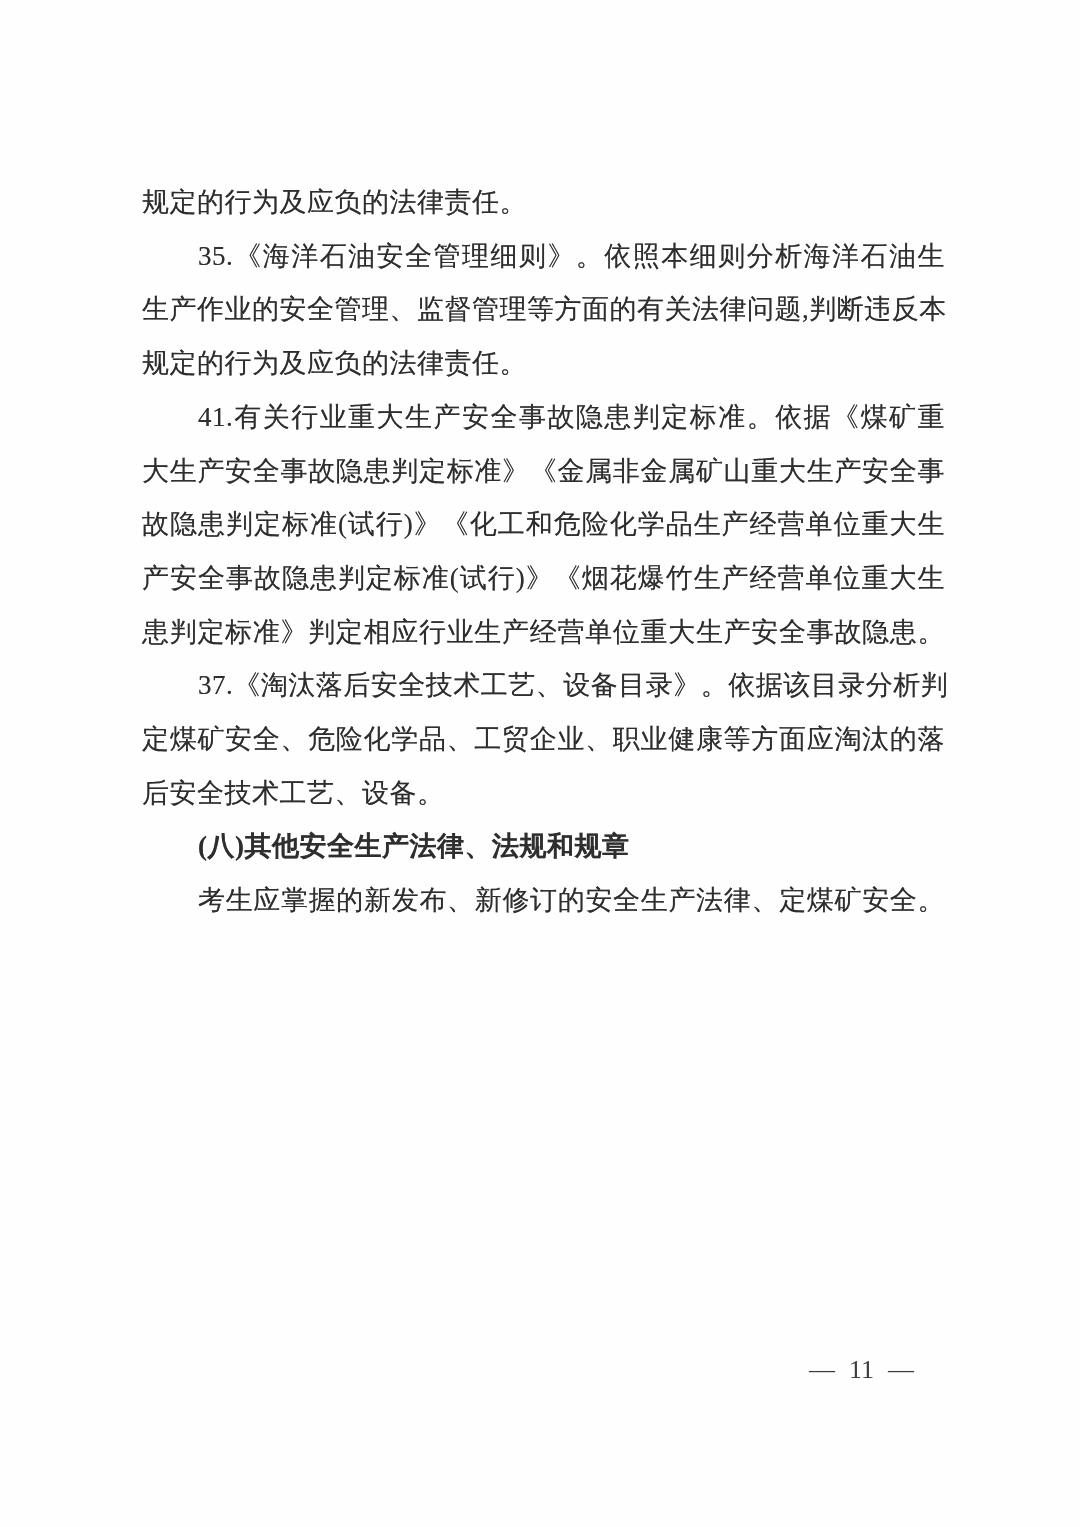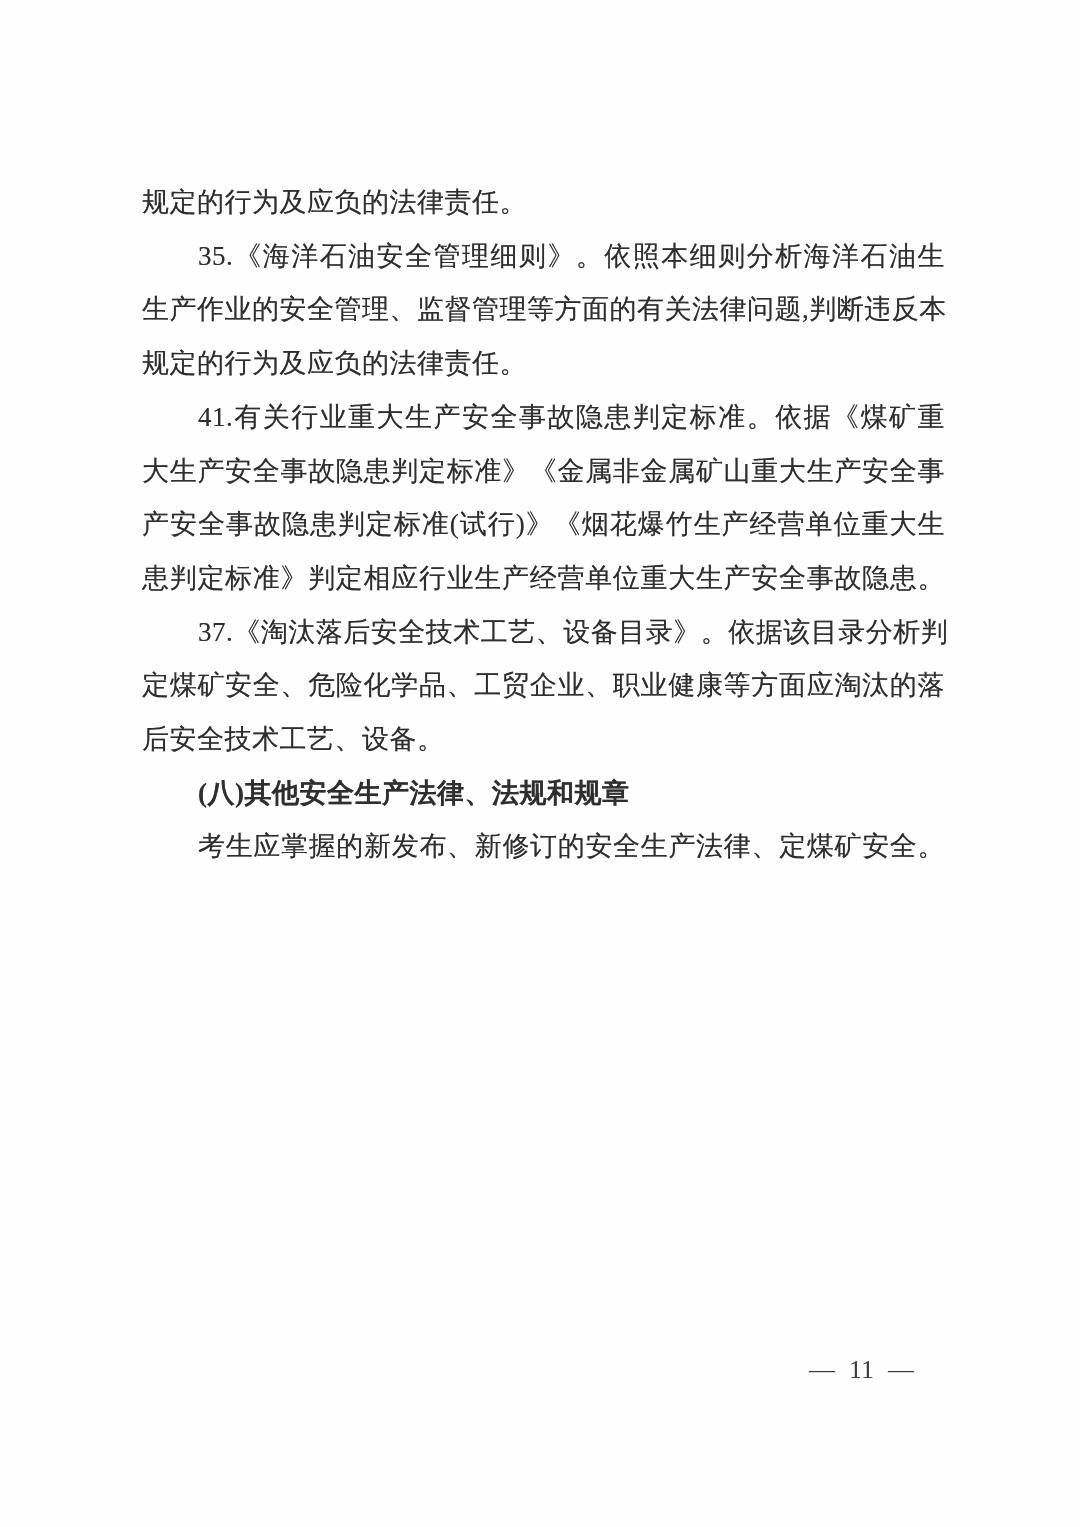--- a/index.html
+++ b/index.html
@@ -58,20 +58,21 @@
 
 <div class="page">
 
   <div class="content">
     <div class="line end">规定的行为及应负的法律责任。</div>
     <div class="line indent">35.《海洋石油安全管理细则》。依照本细则分析海洋石油生</div>
     <div class="line">生产作业的安全管理、监督管理等方面的有关法律问题,判断违反本</div>
     <div class="line end">规定的行为及应负的法律责任。</div>
     <div class="line indent">41.有关行业重大生产安全事故隐患判定标准。依据《煤矿重</div>
     <div class="line">大生产安全事故隐患判定标准》《金属非金属矿山重大生产安全事</div>
+    <div class="line">故隐患判定标准(试行)》《化工和危险化学品生产经营单位重大生</div>
     <div class="line">产安全事故隐患判定标准(试行)》《烟花爆竹生产经营单位重大生</div>
     <div class="line">患判定标准》判定相应行业生产经营单位重大生产安全事故隐患。</div>
     <div class="line indent">37.《淘汰落后安全技术工艺、设备目录》。依据该目录分析判</div>
     <div class="line">定煤矿安全、危险化学品、工贸企业、职业健康等方面应淘汰的落</div>
     <div class="line end">后安全技术工艺、设备。</div>
     <div class="line indent bold end">(八)其他安全生产法律、法规和规章</div>
     <div class="line indent">考生应掌握的新发布、新修订的安全生产法律、定煤矿安全。</div>
   </div>
 
   <div class="footer">

